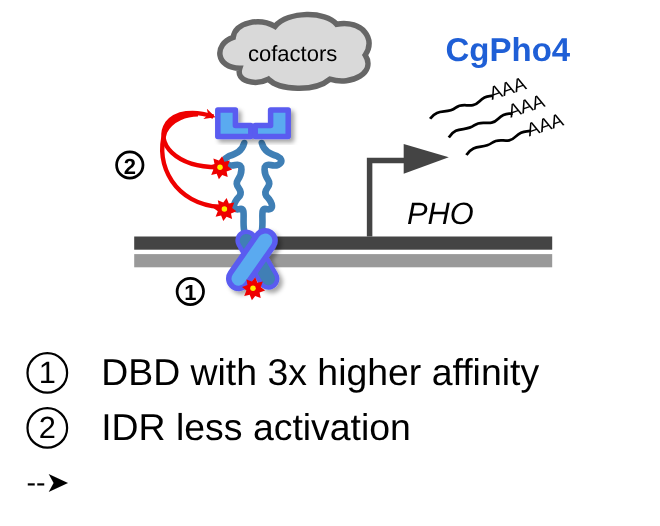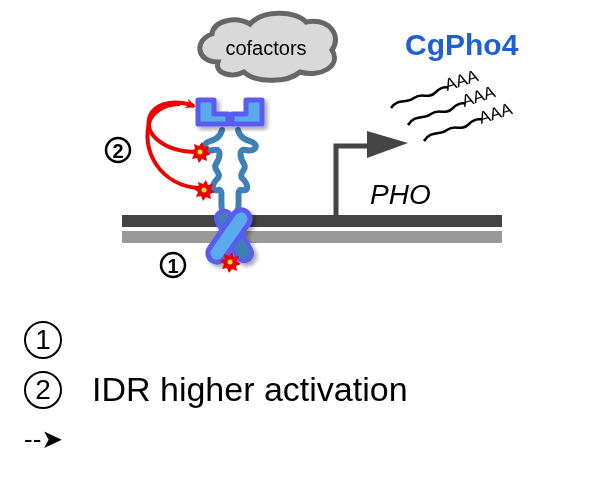--- a/index.html
+++ b/index.html
@@ -99,21 +99,22 @@
   <g>
     <circle cx="173" cy="265" r="12" fill="none" stroke="#000" stroke-width="2.5"></circle>
     <text x="173" y="265" font-size="0" fill="none">①</text>
     <text x="173" y="273" font-size="20" font-weight="bold" text-anchor="middle" fill="#000" font-family="Liberation Sans, sans-serif">1</text>
   </g>
 </svg>
 
 <div class="legend">
   <div class="legend-row" style="top:14px;">
     <span class="marker"><span class="circled">1</span></span>
+    <span class="text">DBD with 3x higher affinity</span>
   </div>
   <div class="legend-row" style="top:64px;">
     <span class="marker"><span class="circled">2</span></span>
-    <span class="text">IDR higher activation</span>
+    <span class="text">IDR less activation</span>
   </div>
   <div class="legend-row arrow-row" style="top:114px;">
     <span class="marker"><span class="dash-arrow">--➤</span></span>
   </div>
 </div>
 
 </body></html>

